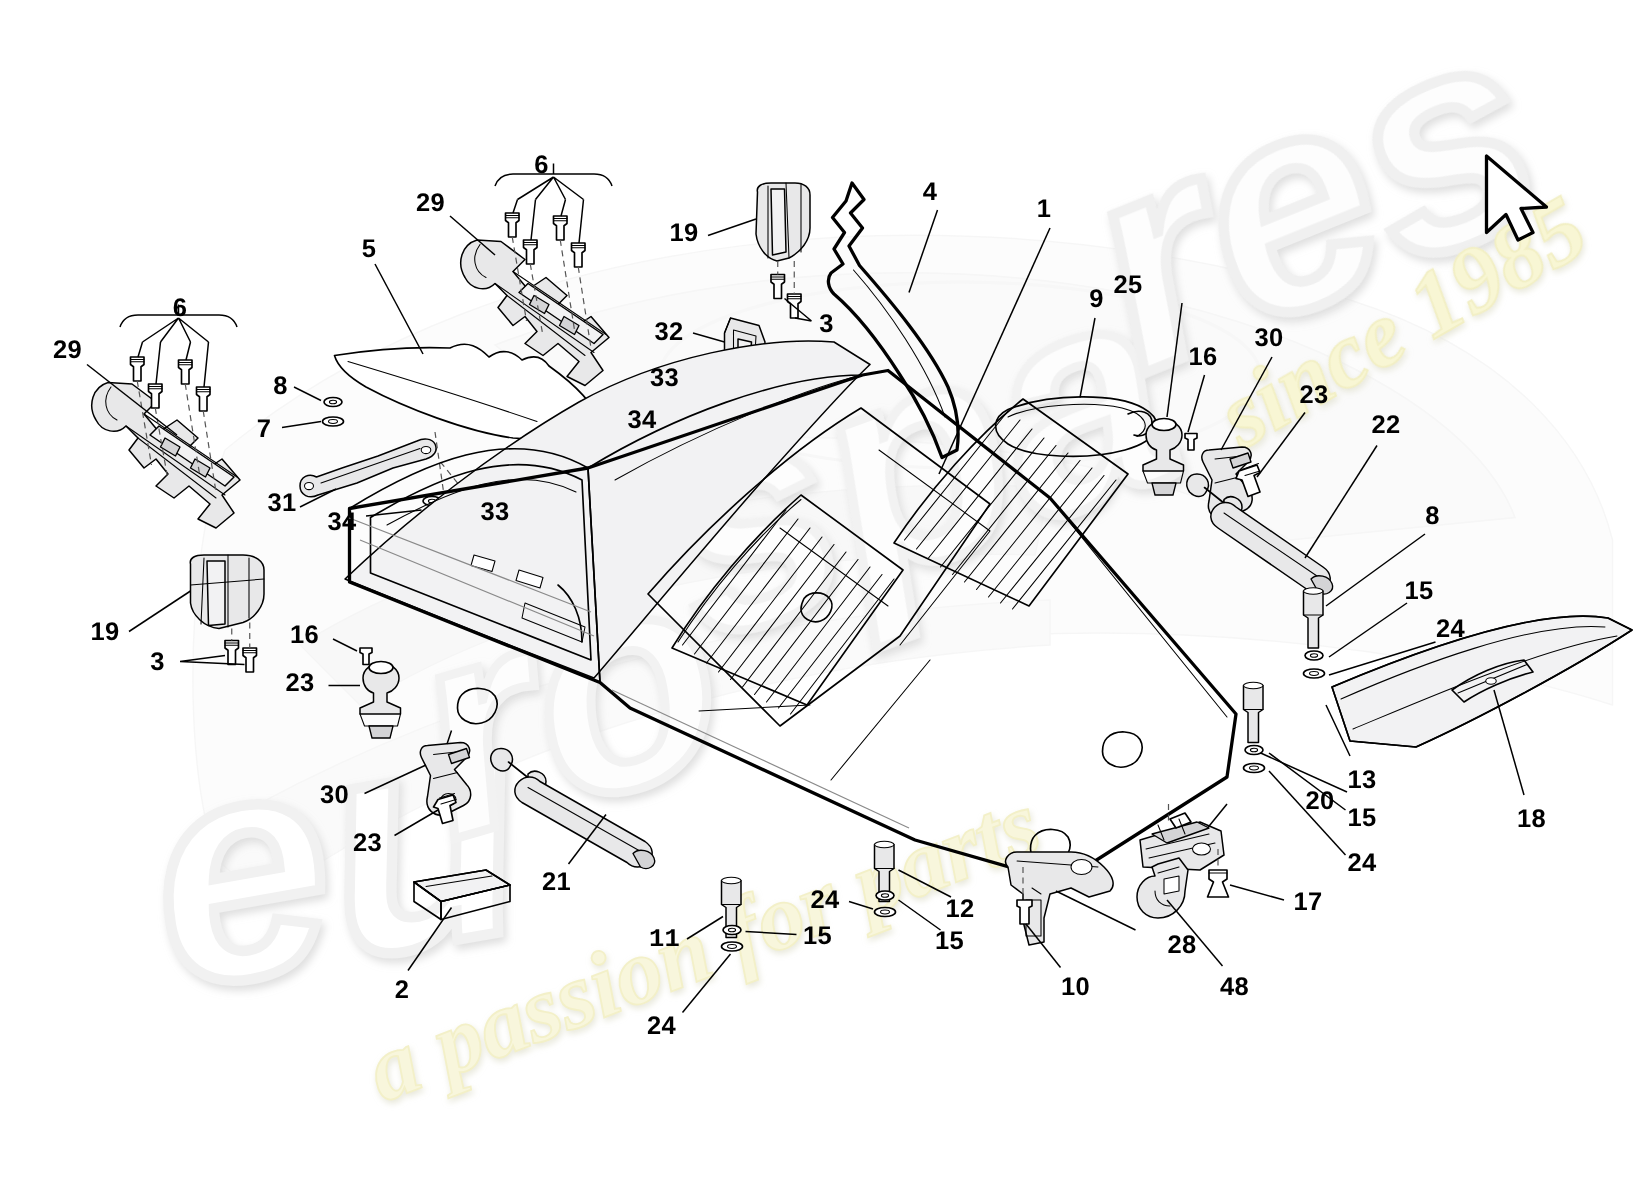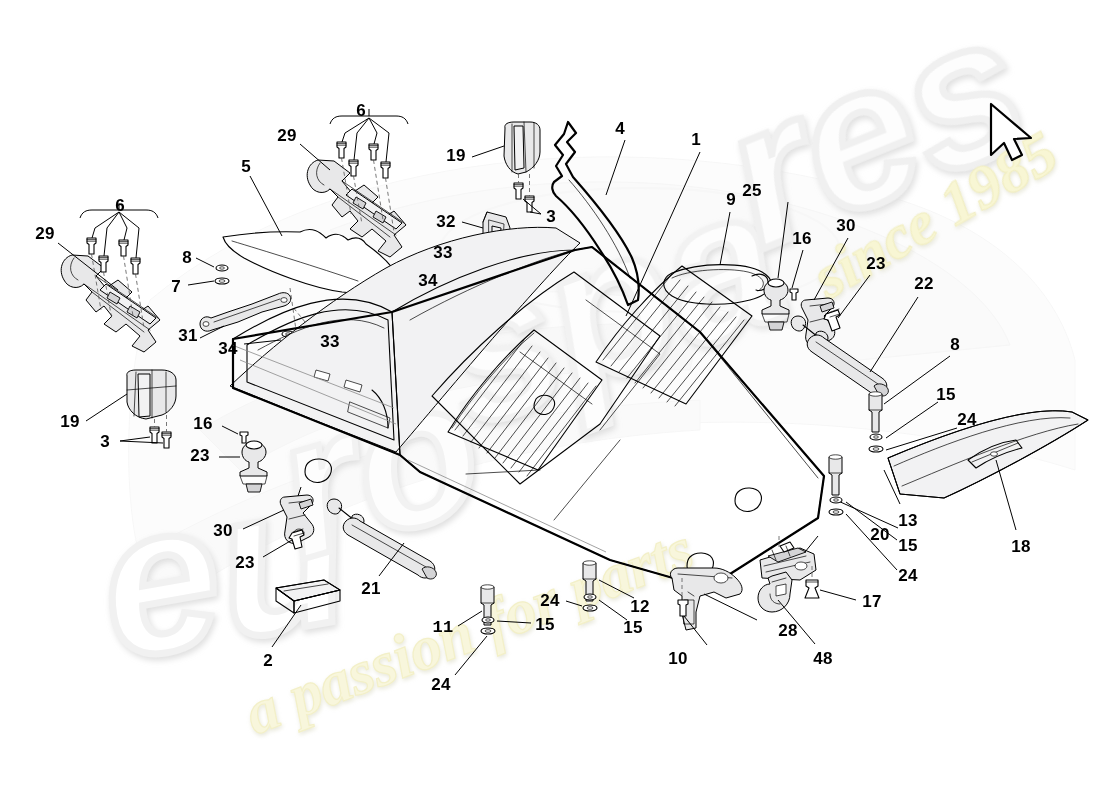--- a/index.html
+++ b/index.html
@@ -567,21 +567,21 @@
       <div class="lbl" style="left: 371px; top: 588px; text-align: center;">21</div>
       <div class="lbl" style="left: 640px; top: 606px;">12</div>
       <div class="lbl" style="left: 550px; top: 600px;">24</div>
       <div class="lbl" style="left: 872px; top: 601px;">17</div>
       <div class="lbl" style="left: 443px; top: 627px; font-family: Liberation Mono, monospace;">11</div>
       <div class="lbl" style="left: 545px; top: 624px;">15</div>
       <div class="lbl" style="left: 633px; top: 627px;">15</div>
       <div class="lbl" style="left: 788px; top: 630px;">28</div>
       <div class="lbl" style="left: 823px; top: 658px;">48</div>
       <div class="lbl" style="left: 268px; top: 660px;">2</div>
-      <div class="lbl" style="left: 678px; top: 658px;">10</div>
+      <div class="lbl" style="left: 717px; top: 658px;">10</div>
       <div class="lbl" style="left: 441px; top: 684px;">24</div>
       <div class="lbl" style="left: 1021px; top: 546px;">18</div>
     </div>
 
   <svg id="cursor-layer" viewBox="0 0 1100 800">
     <g>
       <path d="M991,104 L991,155 L1004,143 L1012,160 L1022,155 L1014,139 L1031,138 Z" fill="#ffffff" stroke="#000000" stroke-width="2.2" stroke-linejoin="round"></path>
     </g>
   </svg>
 

